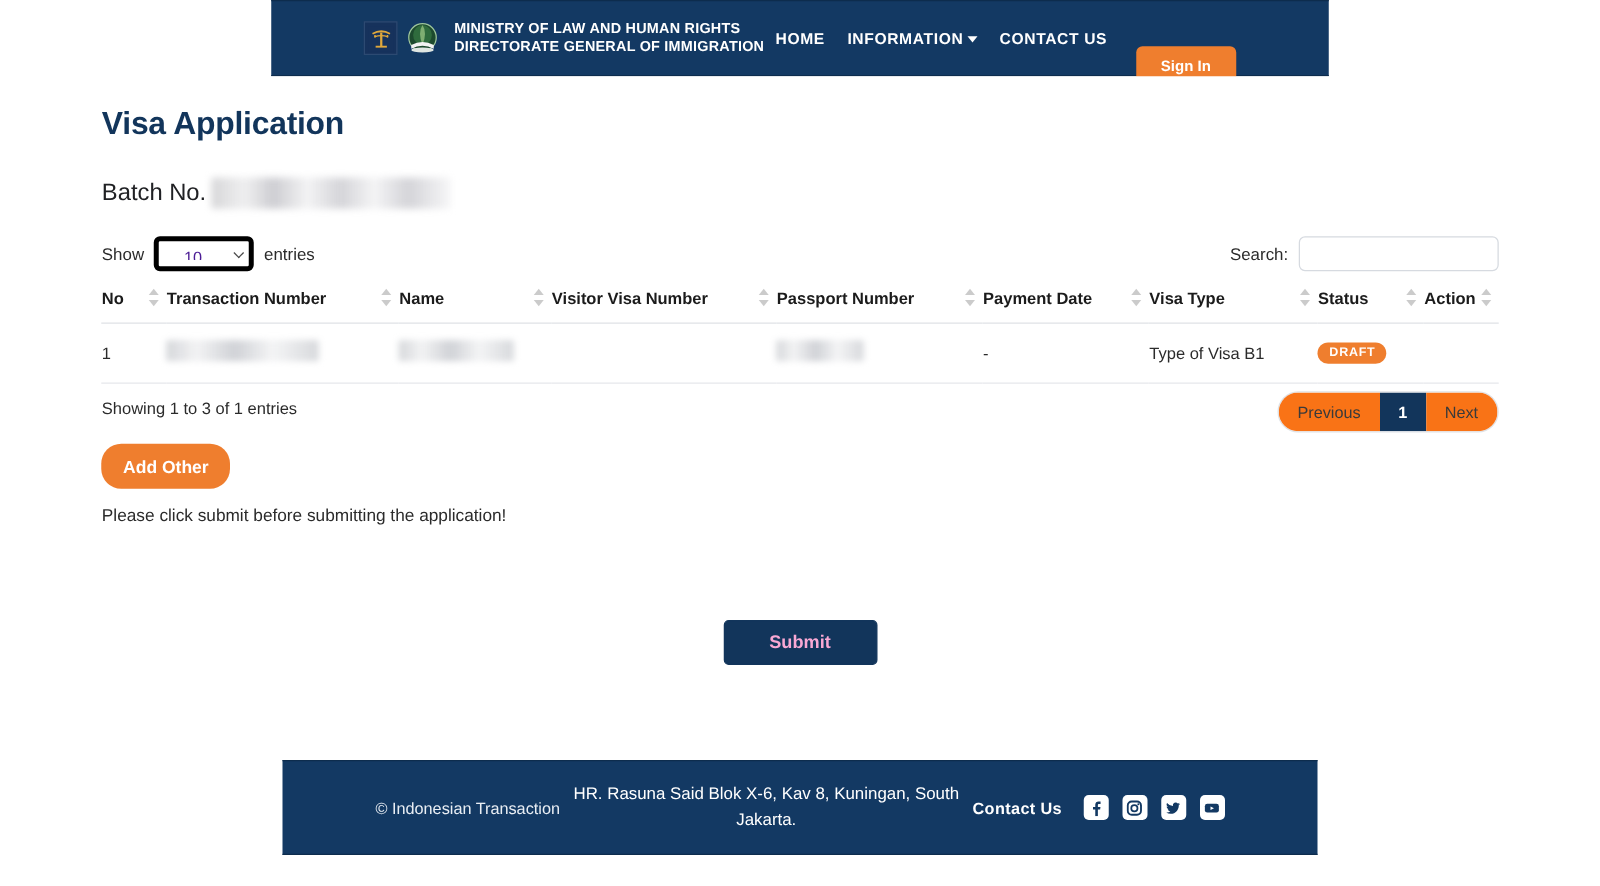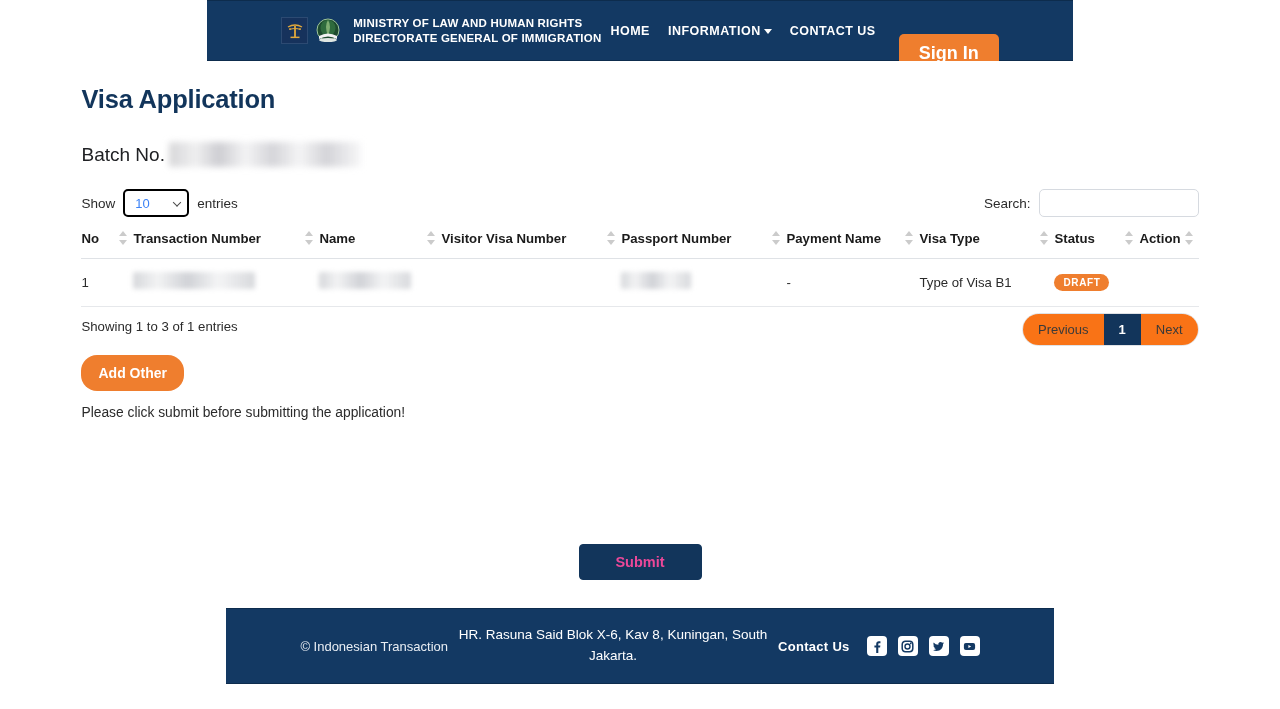--- a/index.html
+++ b/index.html
@@ -85,21 +85,21 @@
     border-right: 4px solid transparent;
     border-top: 5px solid #ffffff;
     margin-top: 2px;
   }
   .signin-btn {
     margin-left: 14px;
     background: #ef7e2e;
     color: #ffffff;
     border: none;
     border-radius: 5px;
-    font-size: 18px;
+    font-size: 12px;
     font-weight: bold;
     padding: 9px 20px;
     cursor: pointer;
     font-family: "Liberation Sans", sans-serif;
     margin-top: 45px;
   }
 
   
   .content {
     flex: 1 1 auto;
@@ -153,25 +153,25 @@
     color: #2b2b2b;
   }
   .select-wrap {
     position: relative;
     display: inline-block;
   }
   .entries-select {
     appearance: none;
     -webkit-appearance: none;
     background: #ffffff;
-    border: 2px solid #000000;
+    border: 4px solid #000000;
     border-radius: 5px;
-    padding: 5px 30px 5px 10px;
+    padding: 5px 30px 5px 20px;
     font-size: 13px;
-    color: #3b82f6;
+    color: #4c1d95;
     font-family: "Liberation Sans", sans-serif;
     cursor: pointer;
     height: 28px;
   }
   .select-caret {
     position: absolute;
     right: 9px; top: 50%;
     transform: translateY(-60%) rotate(45deg);
     width: 6px; height: 6px;
     border-right: 1.6px solid #4a4a4a;
@@ -324,29 +324,28 @@
   }
 
   .action-buttons {
     margin-top: 76px;
     display: flex;
     justify-content: center;
     gap: 14px;
   }
   .btn-submit {
     background: #12355b;
-    color: #ec4899;
+    color: #f9a8d4;
     border: 1px solid #12355b;
     border-radius: 4px;
     font-size: 14.5px;
     font-weight: bold;
     width: 123px; height: 36px;
     cursor: pointer;
     font-family: "Liberation Sans", sans-serif;
-    margin-top: 48px;
   }
   .btn-back {
     background: #ffffff;
     color: #23527c;
     border: 1px solid #c9ced6;
     border-radius: 6px;
     font-size: 14.5px;
     font-weight: bold;
     width: 123px; height: 36px;
     cursor: pointer;
@@ -518,21 +517,21 @@
               </span>
           </th>
           <th style="width:165px">
             <span class="th-inner">Passport Number</span>
             <span class="sort-ico">
                 <i class="up"></i>
                 <i class="dn"></i>
               </span>
           </th>
           <th style="width:133px">
-            <span class="th-inner">Payment Name</span>
+            <span class="th-inner">Payment Date</span>
             <span class="sort-ico">
                 <i class="up"></i>
                 <i class="dn"></i>
               </span>
           </th>
           <th style="width:135px">
             <span class="th-inner">Visa Type</span>
             <span class="sort-ico">
                 <i class="up"></i>
                 <i class="dn"></i>

